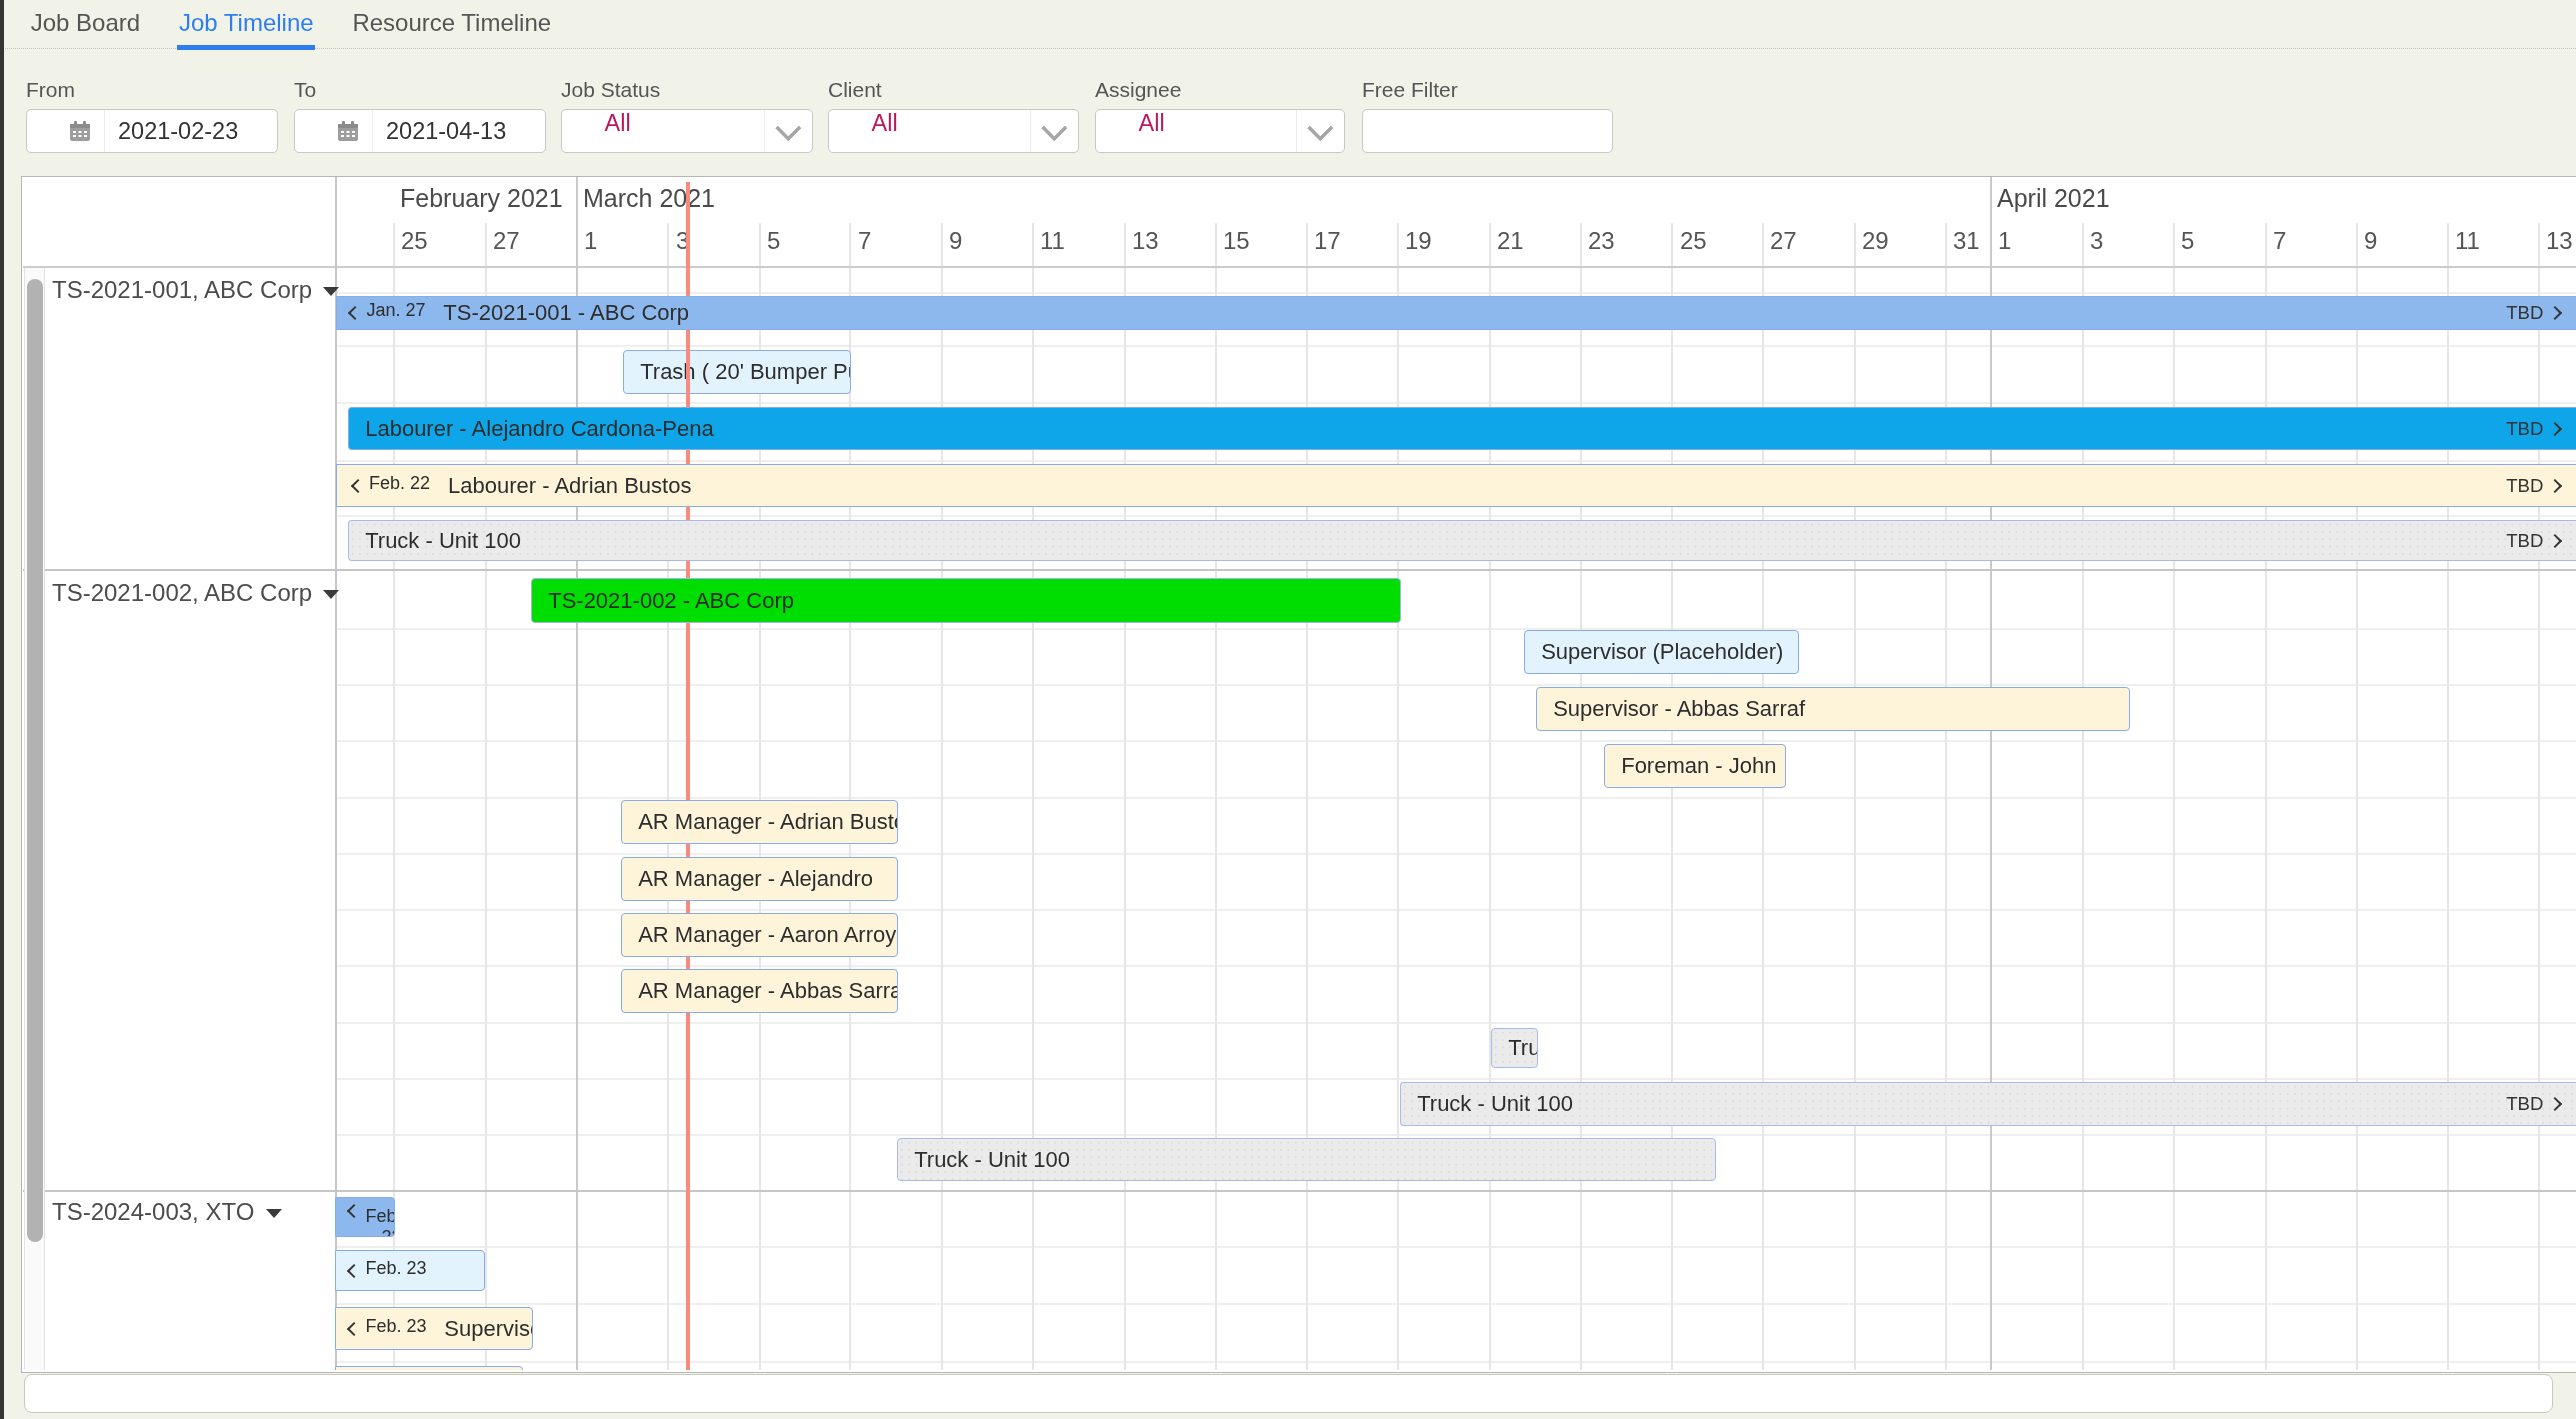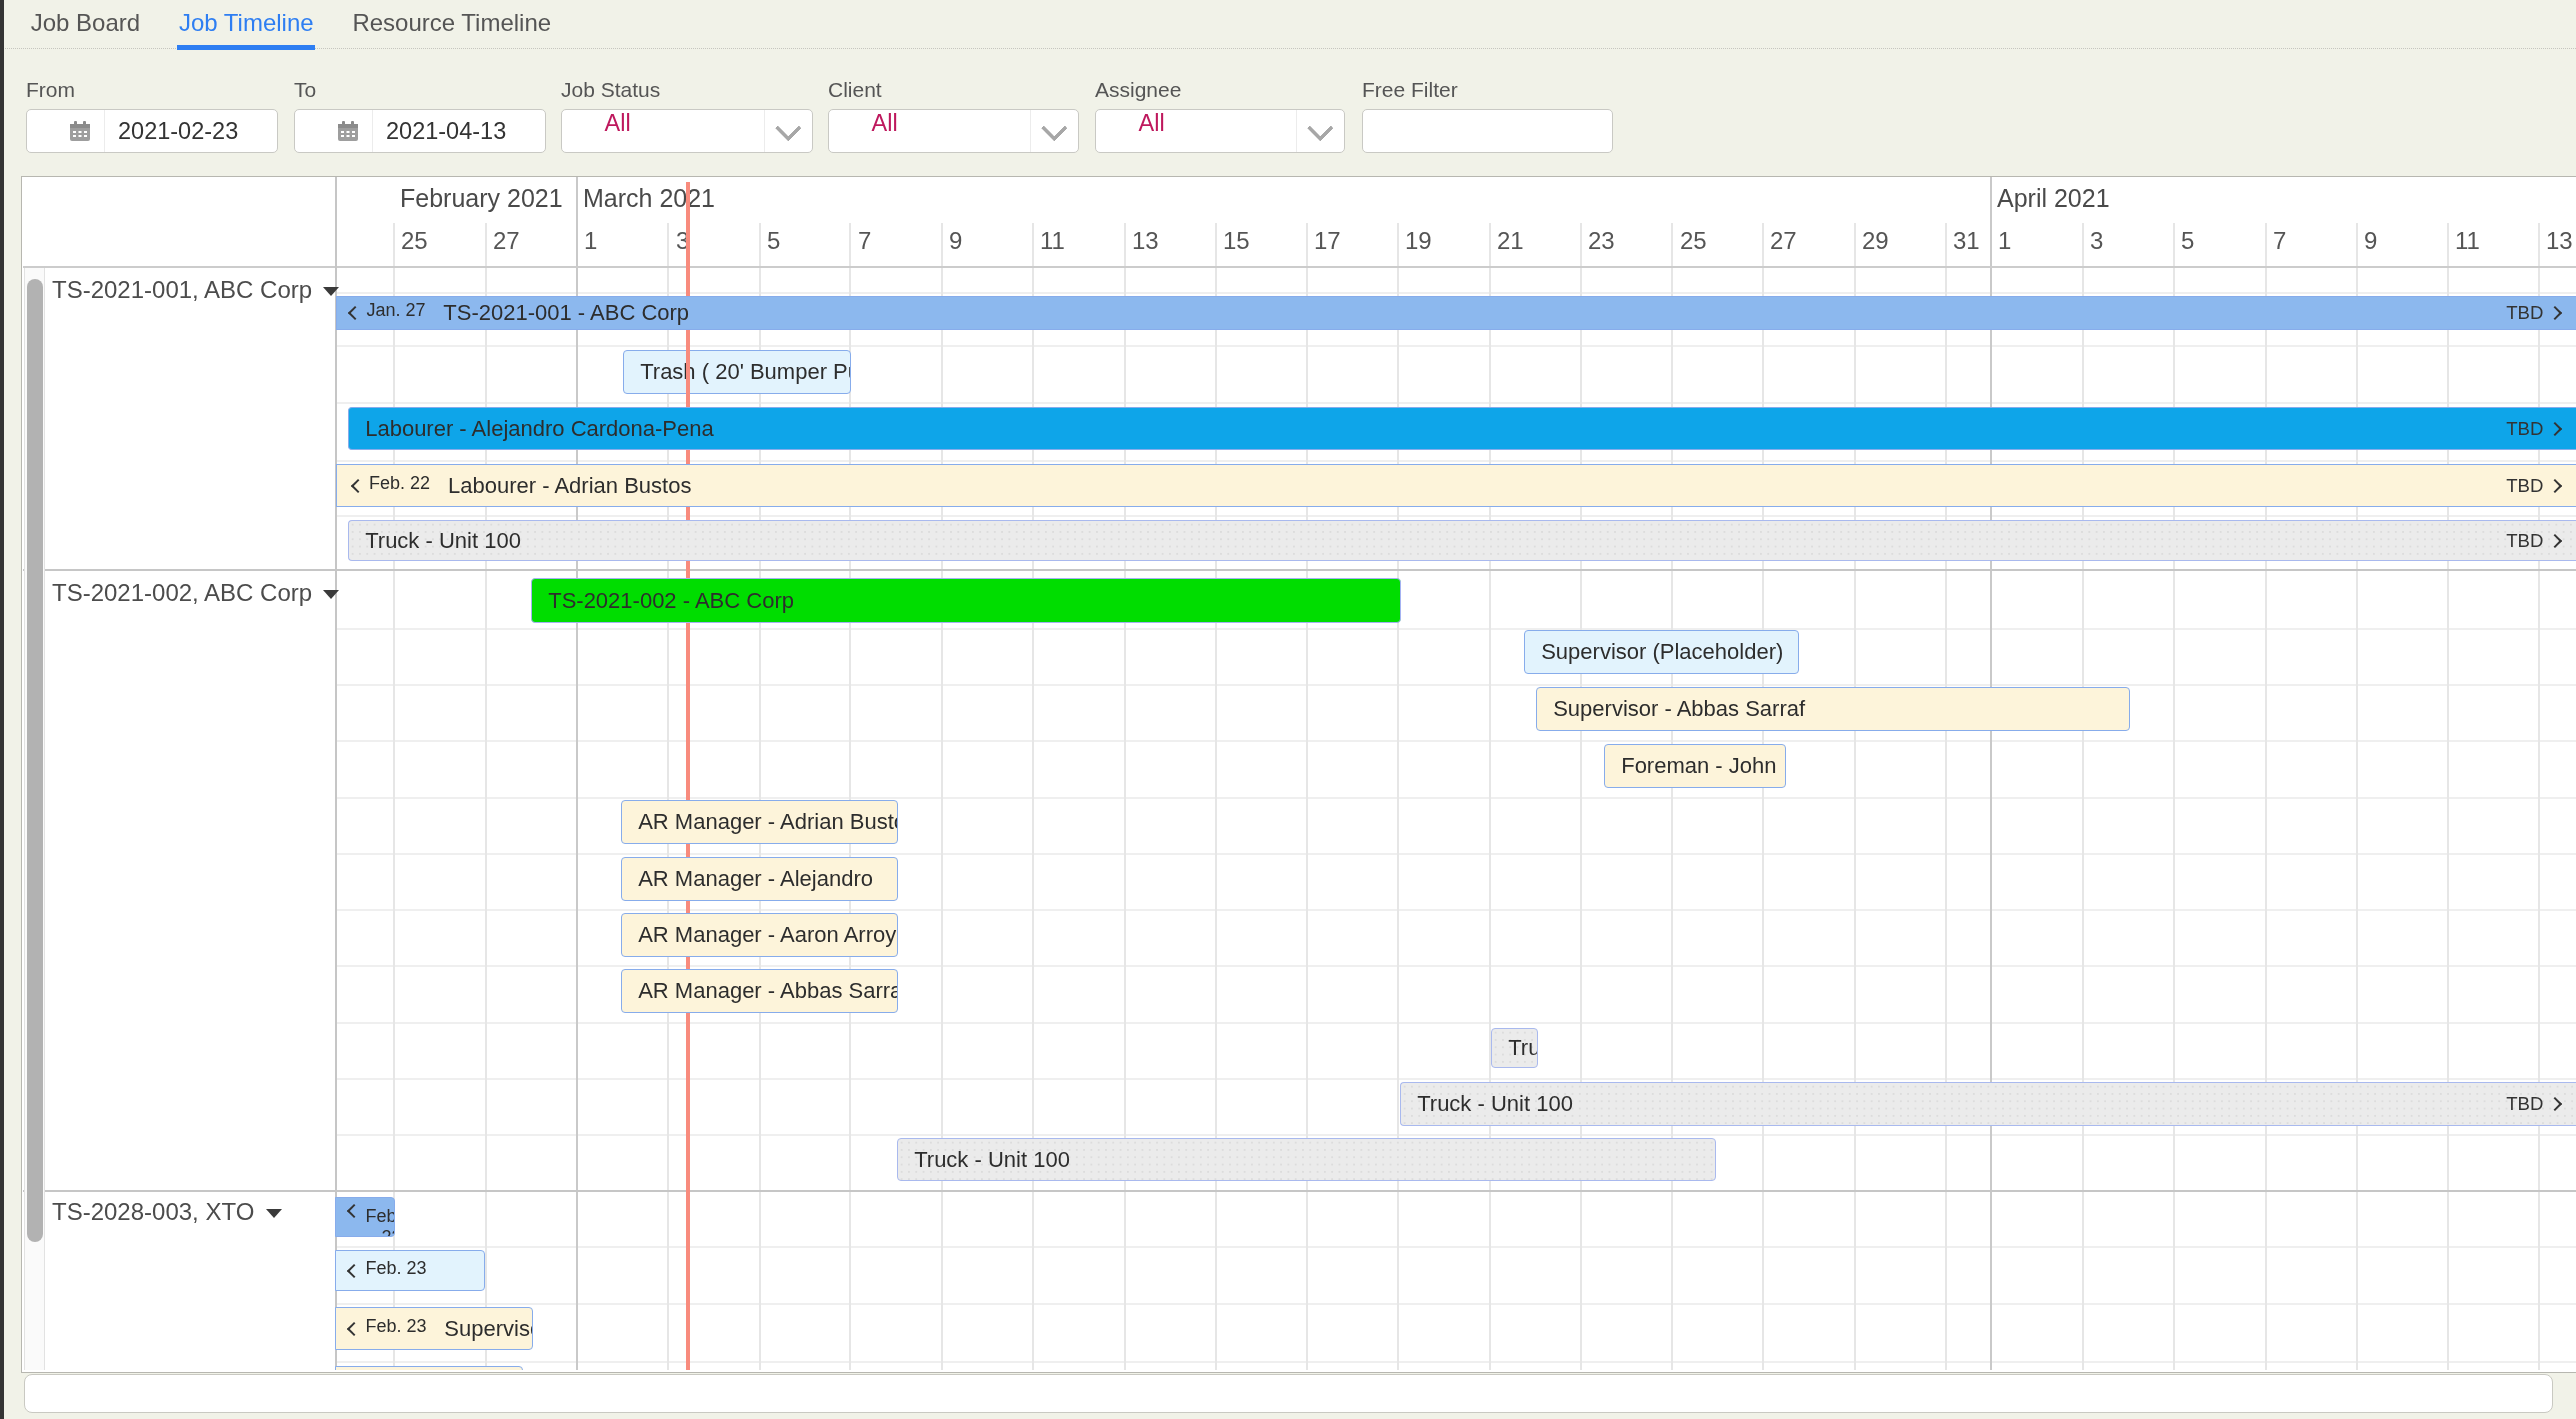--- a/index.html
+++ b/index.html
@@ -300,21 +300,21 @@
         <span class="blabel">Truck - Unit 100</span>
         <span class="tbd">
           <span>TBD</span>
           <i class="chr"></i>
         </span>
       </div>
       <div class="bar" style="left: 897px; top: 1138px; width: 819px; height: 43px; background: radial-gradient(rgb(220, 220, 220) 1px, transparent 1px) 0% 0% / 7.3px 7.3px rgb(235, 235, 235); border: 1.6px solid rgb(169, 185, 238);">
         <span class="blabel">Truck - Unit 100</span>
       </div>
       <div class="job-label" style="top: 1198px;">
-        <span>TS-2028-003, XTO</span>
+        <span>TS-2024-003, XTO</span>
         <span class="tri-down"></span>
       </div>
       <div class="bar wrap" style="left: 335px; top: 1197px; width: 60px; height: 40px; background: rgb(140, 184, 238); border: 1.6px solid rgb(135, 172, 235); border-top-left-radius: 0px; border-bottom-left-radius: 0px;">
         <i class="chl"></i>
         <span class="cap">Feb. 23</span>
       </div>
       <div class="bar" style="left: 335px; top: 1250px; width: 150px; height: 41px; background: rgb(226, 243, 253); border: 1.6px solid rgb(135, 172, 235); z-index: 1; border-top-left-radius: 0px; border-bottom-left-radius: 0px;">
         <i class="chl"></i>
         <span class="cap">Feb. 23</span>
       </div>

